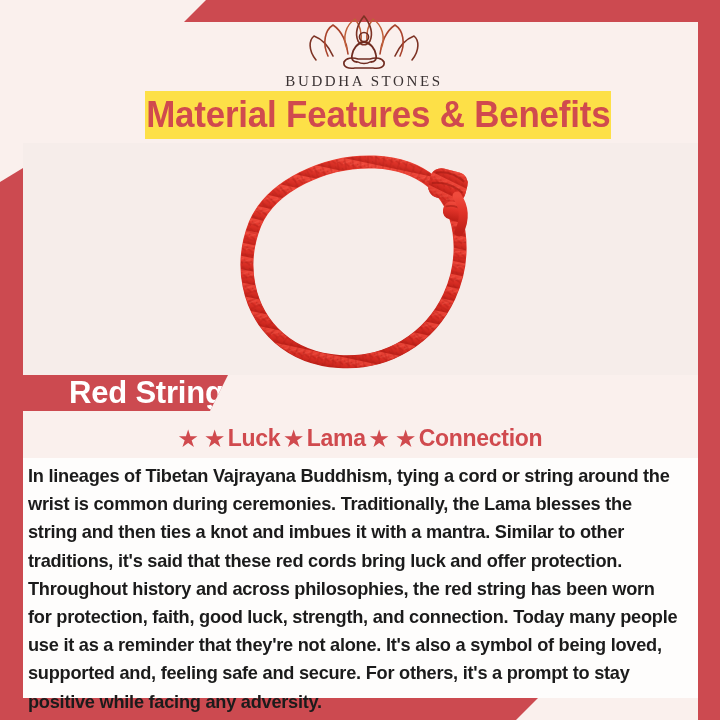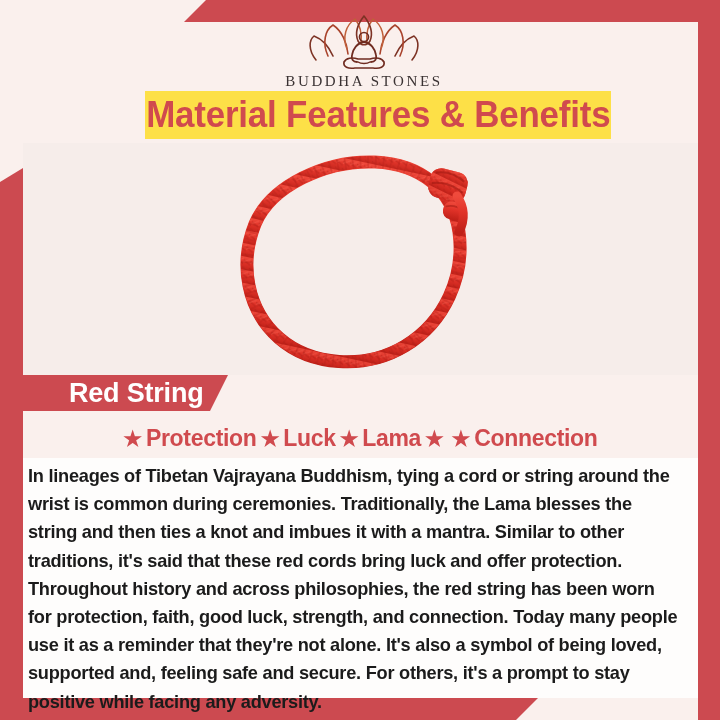--- a/index.html
+++ b/index.html
@@ -101,21 +101,21 @@
     position: absolute;
     top: 375px; left: 23px;
     width: 205px; height: 36px;
     background: #cc4a50;
     clip-path: polygon(0 0, 205px 0, 187px 36px, 0 36px);
     display: flex;
     align-items: center;
   }
   #ribbon-label {
     color: #ffffff;
-    font-size: 27px;
+    font-size: 31px;
     font-weight: bold;
     padding-left: 46px;
     letter-spacing: -0.2px;
   }
 
   
   #benefits {
     position: absolute;
     top: 419px; left: 23px;
     width: 675px; height: 38px;
@@ -255,21 +255,20 @@
     </svg>
   </div>
 
   <div id="ribbon">
     <span id="ribbon-label">Red String</span>
   </div>
 
   <div id="benefits">
     <span class="benefit">
       <span class="benefit-star">★</span>
-      <span>Protection</span>
     </span>
     <span class="benefit">
       <span class="benefit-star">★</span>
       <span>Luck</span>
     </span>
     <span class="benefit">
       <span class="benefit-star">★</span>
       <span>Lama</span>
     </span>
     <span class="benefit">

